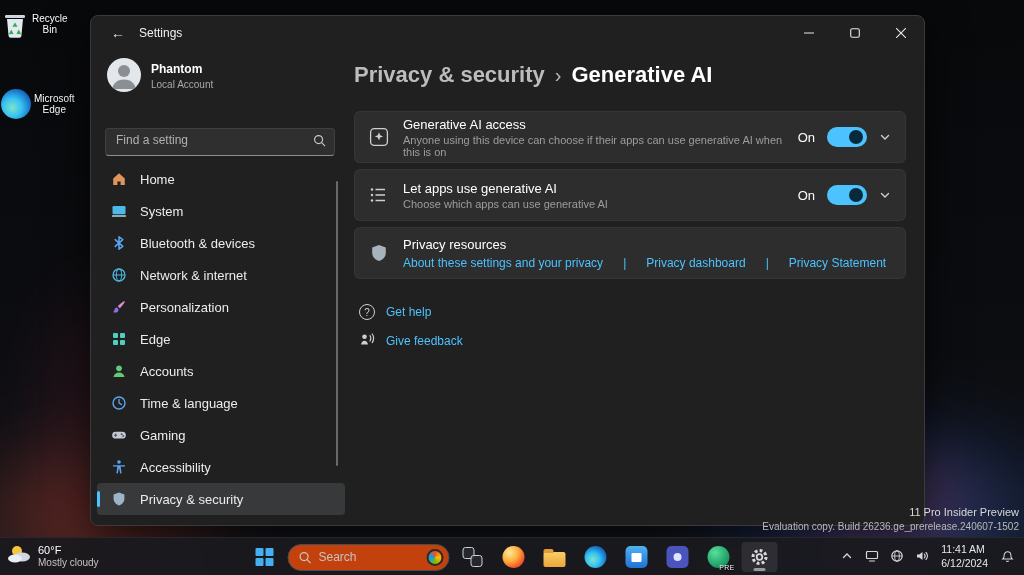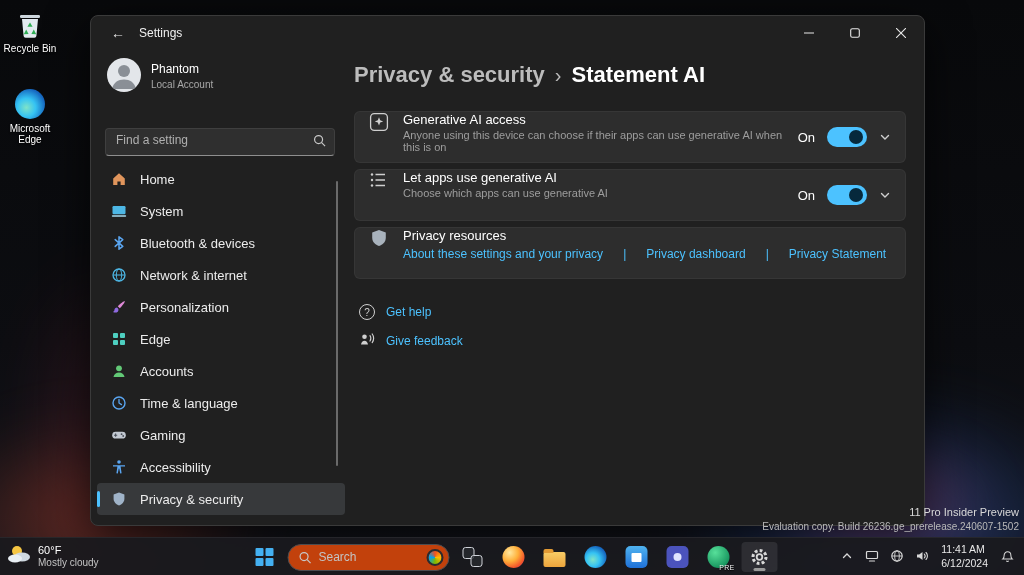--- a/index.html
+++ b/index.html
@@ -6,21 +6,21 @@
   body{width:1024px;height:575px;overflow:hidden;background:#000}
   .stage{position:relative;width:1024px;height:575px;overflow:hidden;
     background:linear-gradient(180deg,#08090b 0%,#0c0d11 60%,#12141b 100%)}
   .glow{position:absolute;filter:blur(28px);border-radius:50%;pointer-events:none}
   .g1{left:-70px;bottom:-50px;width:330px;height:210px;background:radial-gradient(closest-side,#b0402a,transparent);opacity:.55}
   .g2{right:-70px;bottom:-70px;width:430px;height:250px;background:radial-gradient(closest-side,#2a58b4,transparent);opacity:.6}
   .g3{right:30px;bottom:5px;width:230px;height:130px;background:radial-gradient(closest-side,#c23a55,transparent);opacity:.5}
   .g4{left:20px;top:250px;width:150px;height:330px;background:radial-gradient(closest-side,#7a2a3a,transparent);opacity:.32}
 
   
-  .dicon{position:absolute;width:58px;display:flex;flex-direction:column;align-items:center;gap:3px;
+  .dicon{position:absolute;width:58px;display:flex;flex-direction:row;align-items:center;gap:3px;
     color:#fff;font-size:10px;text-align:center;text-shadow:0 1px 2px #000;cursor:default}
   .dicon .art{width:32px;height:32px;display:grid;place-items:center}
   .edge-ball{width:30px;height:30px;border-radius:50%;
     background:radial-gradient(circle at 38% 62%,#7fe3c8 0%,#35c3f3 35%,#1667c0 72%,#0b3f8a 100%)}
 
   
   .watermark{position:absolute;right:5px;bottom:42px;text-align:right;line-height:1.35}
   .wm1{font-size:11px;color:#d8d8d8}
   .wm2{font-size:10px;color:#b9b9b9}
 
@@ -30,42 +30,42 @@
   .titlebar{position:absolute;top:0;left:0;right:0;height:34px}
   .back-btn{position:absolute;left:12px;top:5px;width:30px;height:24px;border-radius:4px;display:grid;place-items:center;
     color:#e8e8e8;font-size:14px;cursor:pointer}
   .win-title{position:absolute;left:48px;top:10px;font-size:12px;color:#f0f0f0}
   .win-controls{position:absolute;right:0;top:0;display:flex}
   .wc-btn{width:46px;height:34px;display:grid;place-items:center;cursor:pointer}
   .wc-btn.close{border-top-right-radius:8px}
 
   
   .avatar{position:absolute;left:16px;top:42px;width:34px;height:34px;border-radius:50%;background:#e3e6ea;overflow:hidden}
-  .profile-name{position:absolute;left:60px;top:46px;font-size:12px;font-weight:normal}
+  .profile-name{position:absolute;left:60px;top:46px;font-size:12px;font-weight:bold}
   .profile-type{position:absolute;left:60px;top:63px;font-size:10px;color:#a8a8a8}
   .searchbox{position:absolute;left:14px;top:112px;width:230px;height:28px;background:#2f2f2f;
     border:1px solid #3f3f3f;border-bottom:1px solid #8f8f8f;border-radius:4px;display:flex;align-items:center;padding:0 8px 4px 10px}
   .searchbox input{flex:1;background:transparent;border:none;outline:none;color:#d8d8d8;font-size:12px}
   .searchbox input::placeholder{color:#b0b0b0}
   .nav{position:absolute;left:6px;top:147px;width:248px}
   .nav-item{position:relative;height:32px;display:flex;align-items:center;gap:13px;padding-left:14px;
     border-radius:4px;font-size:13px;color:#ececec;cursor:pointer}
   .nav-item.selected{background:#37393b}
   .accent-pill{position:absolute;left:0;top:8px;width:3px;height:16px;border-radius:2px;background:#4cc2ff}
   .nicon{width:16px;height:16px;flex:none;display:grid;place-items:center}
   .sb-scroll{position:absolute;left:245px;top:165px;width:2px;height:285px;background:#6a6a6a;border-radius:1px}
 
   
   .breadcrumb{position:absolute;left:263px;top:46px;display:flex;align-items:baseline;gap:10px;font-size:22px}
   .bc-parent{color:#bcbcbc;font-weight:bold}
   .bc-sep{color:#bcbcbc;font-size:20px}
   .bc-current{color:#fff;font-weight:bold}
   .cards{position:absolute;left:263px;top:95px;width:552px;display:flex;flex-direction:column;gap:6px}
   .card{height:52px;background:#2d2d2d;border:1px solid rgba(255,255,255,.045);border-radius:6px;
-    display:flex;padding:0 14px;gap:14px;cursor:pointer}
+    display:flex;align-items:center;padding:0 14px;gap:14px;cursor:pointer}
   .cicon{width:20px;height:20px;flex:none;display:grid;place-items:center}
   .card-text{display:flex;flex-direction:column;gap:2px}
   .card-title{font-size:13px;color:#fff}
   .card-desc{font-size:11px;color:#9d9d9d}
   .card-right{margin-left:auto;display:flex;align-items:center;gap:12px}
   .toggle-label{font-size:13px;color:#fff}
   .switch{width:40px;height:20px;border-radius:10px;background:#4cc2ff;position:relative;flex:none;cursor:pointer}
   .switch .knob{position:absolute;top:3px;right:4px;width:14px;height:14px;border-radius:50%;background:#06293c}
   .chev{width:12px;height:12px;display:grid;place-items:center;cursor:pointer}
   .rlinks{display:flex;gap:20px;font-size:12px;margin-top:2px}
@@ -293,21 +293,21 @@
             </svg>
         </span>
         <span>Privacy &amp; security</span>
       </div>
     </div>
     <div class="sb-scroll"></div>
 
     <div class="breadcrumb">
       <span class="bc-parent">Privacy &amp; security</span>
       <span class="bc-sep">›</span>
-      <span class="bc-current">Statement AI</span>
+      <span class="bc-current">Generative AI</span>
     </div>
 
     <div class="cards">
 
       <div class="card">
         <span class="cicon">
           <svg width="20" height="20" viewBox="0 0 20 20">
               <rect x="1.6" y="1.6" width="16.8" height="16.8" rx="3.6" stroke="#cfcfcf" fill="none" stroke-width="1.3"></rect>
               <path d="M10 5.2l1.2 3 3 1.2-3 1.2-1.2 3-1.2-3-3-1.2 3-1.2z" fill="#cfcfcf"></path>
             </svg>

